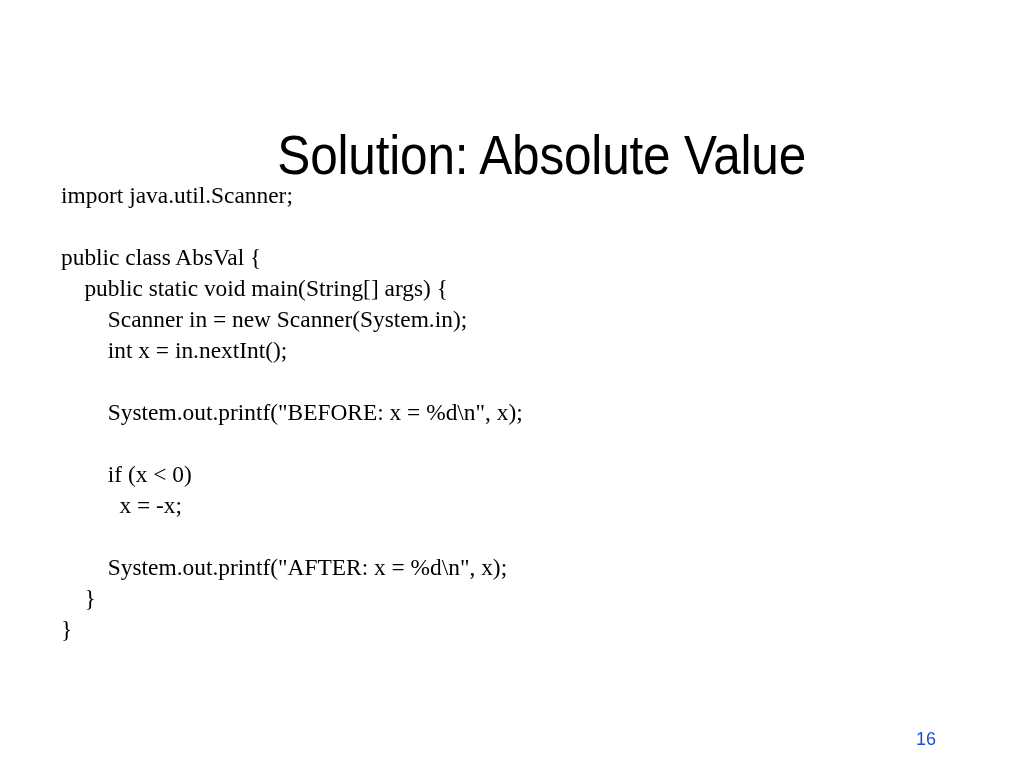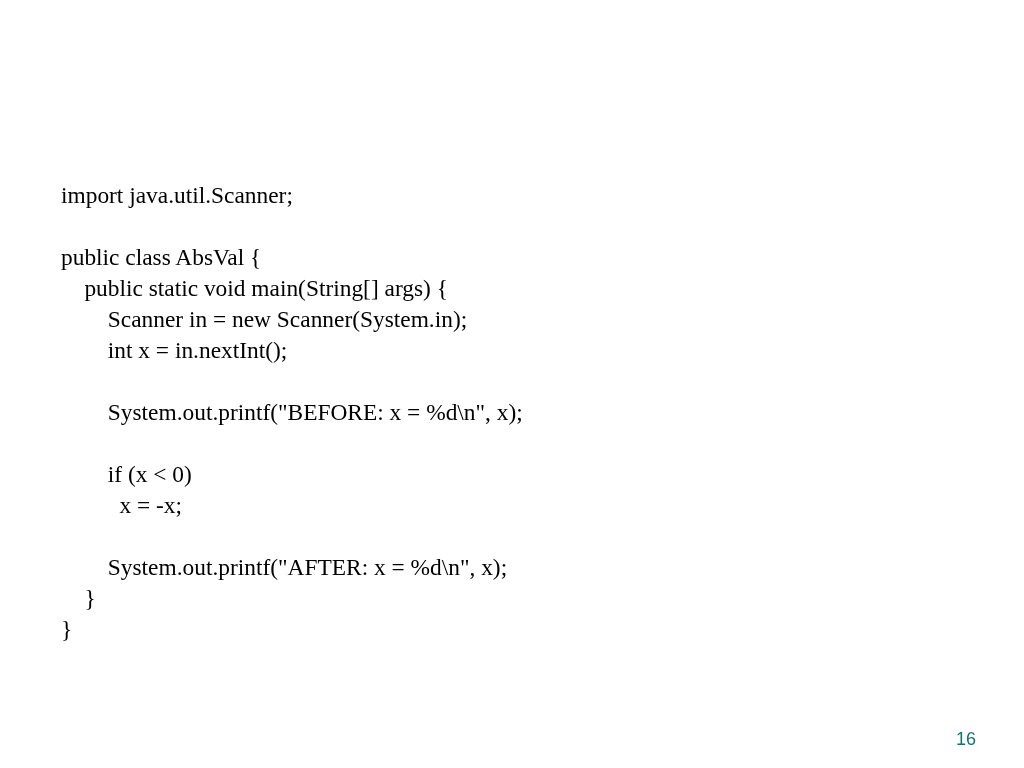--- a/index.html
+++ b/index.html
@@ -59,31 +59,34 @@
   .code-line.blank {
     height: 31px;
   }
 
   
   .page-number {
     position: absolute;
     right: 48px;
     bottom: 18px;
     width: 60px;
-    text-align: right;
+    text-align: left;
     font-family: "Liberation Sans", sans-serif;
     font-size: 18px;
     font-weight: 400;
-    color: #0f766e;
+    color: #1d4ed8;
     line-height: 22px;
   }
 </style>
 </head>
 <body>
 
 <div class="slide">
 
+  <div class="slide-title">
+    <span>Solution: Absolute Value</span>
+  </div>
 
   <div class="code-block"><span class="code-line">import java.util.Scanner;</span><span class="code-line blank">&nbsp;</span><span class="code-line">public class AbsVal {</span><span class="code-line">    public static void main(String[] args) {</span><span class="code-line">        Scanner in = new Scanner(System.in);</span><span class="code-line">        int x = in.nextInt();</span><span class="code-line blank">&nbsp;</span><span class="code-line">        System.out.printf("BEFORE: x = %d\n", x);</span><span class="code-line blank">&nbsp;</span><span class="code-line">        if (x &lt; 0)</span><span class="code-line">          x = -x;</span><span class="code-line blank">&nbsp;</span><span class="code-line">        System.out.printf("AFTER: x = %d\n", x);</span><span class="code-line">    }</span><span class="code-line">}</span></div>
 
   <div class="page-number">16</div>
 
 </div>
 
 </body></html>

